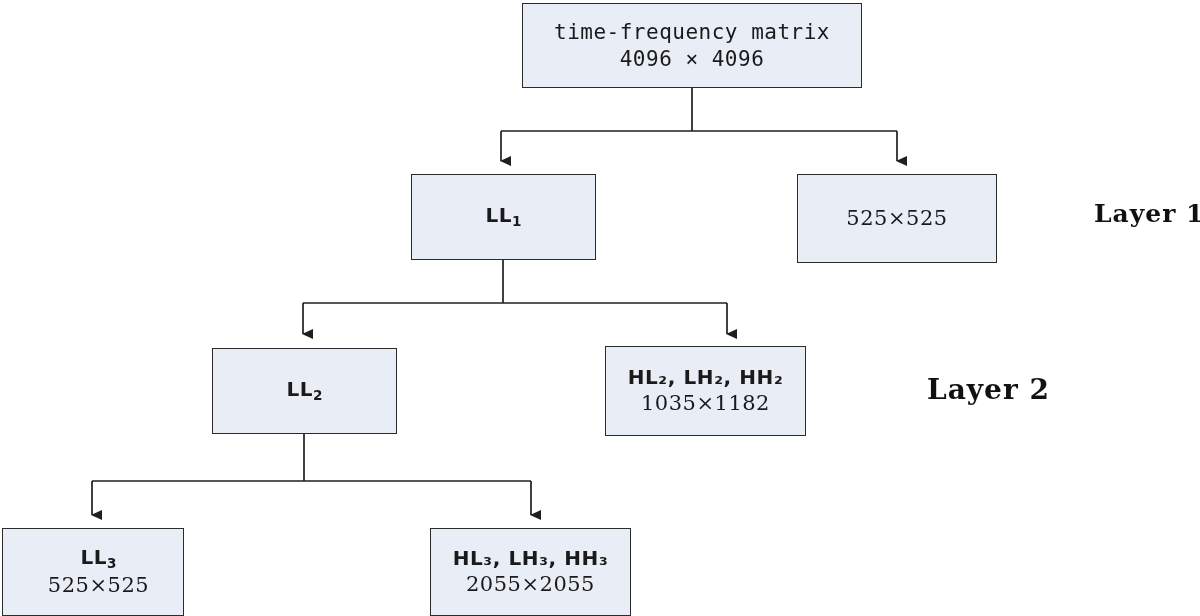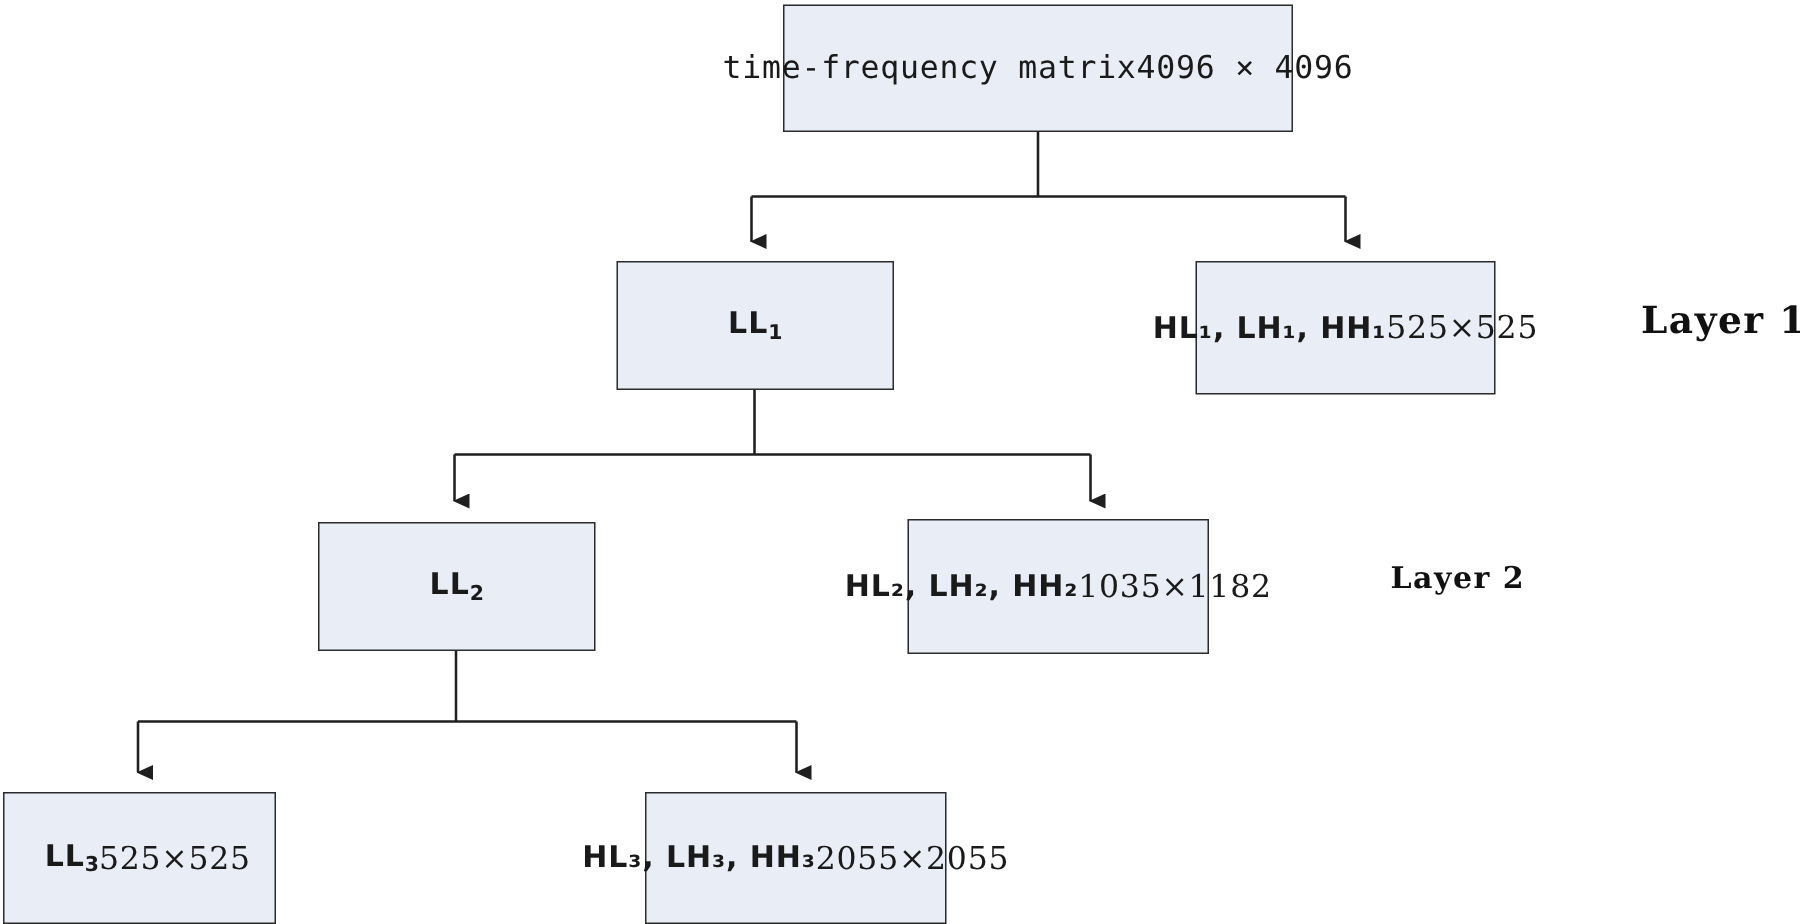--- a/index.html
+++ b/index.html
@@ -25,20 +25,21 @@
     width: 1200px;
     height: 616px;
     pointer-events: none;
   }
   .node {
     position: absolute;
     box-sizing: border-box;
     background: #e8edf6;
     border: 1.6px solid #2b2b2b;
     display: flex;
+    flex-direction: column;
     align-items: center;
     justify-content: center;
     color: #1a1a1a;
     text-align: center;
     line-height: 1.28;
   }
   .node .line1 {
     display: block;
     white-space: nowrap;
   }
@@ -87,21 +88,21 @@
     color: #111111;
     white-space: nowrap;
   }
   .layer-label.bold {
     font-weight: bold;
     font-size: 25px;
     letter-spacing: 1px;
   }
   .layer-label.plain {
     font-weight: bold;
-    font-size: 20px;
+    font-size: 28px;
     letter-spacing: 1px;
   }
 </style>
 </head>
 <body>
 
 <div id="canvas">
 
   <svg class="wires" viewBox="0 0 1200 616" xmlns="http://www.w3.org/2000/svg">
     <defs>
@@ -135,21 +136,20 @@
   <div class="node mono" style="left:522px; top:3px; width:340px; height:85px;">
     <span class="line1">time-frequency matrix</span>
     <span class="line2">4096 × 4096</span>
   </div>
 
   <div class="node ll" style="left:411px; top:174px; width:185px; height:86px;">
     <span class="line1"><span>LL</span><sub>1</sub></span>
   </div>
 
   <div class="node sub" style="left:797px; top:174px; width:200px; height:89px;">
-    <span class="line1">HL₁, LH₁, HH₁</span>
     <span class="line2">525×525</span>
   </div>
 
   <div class="node ll" style="left:212px; top:348px; width:185px; height:86px;">
     <span class="line1"><span>LL</span><sub>2</sub></span>
   </div>
 
   <div class="node sub" style="left:605px; top:346px; width:201px; height:90px;">
     <span class="line1">HL₂, LH₂, HH₂</span>
     <span class="line2">1035×1182</span>

